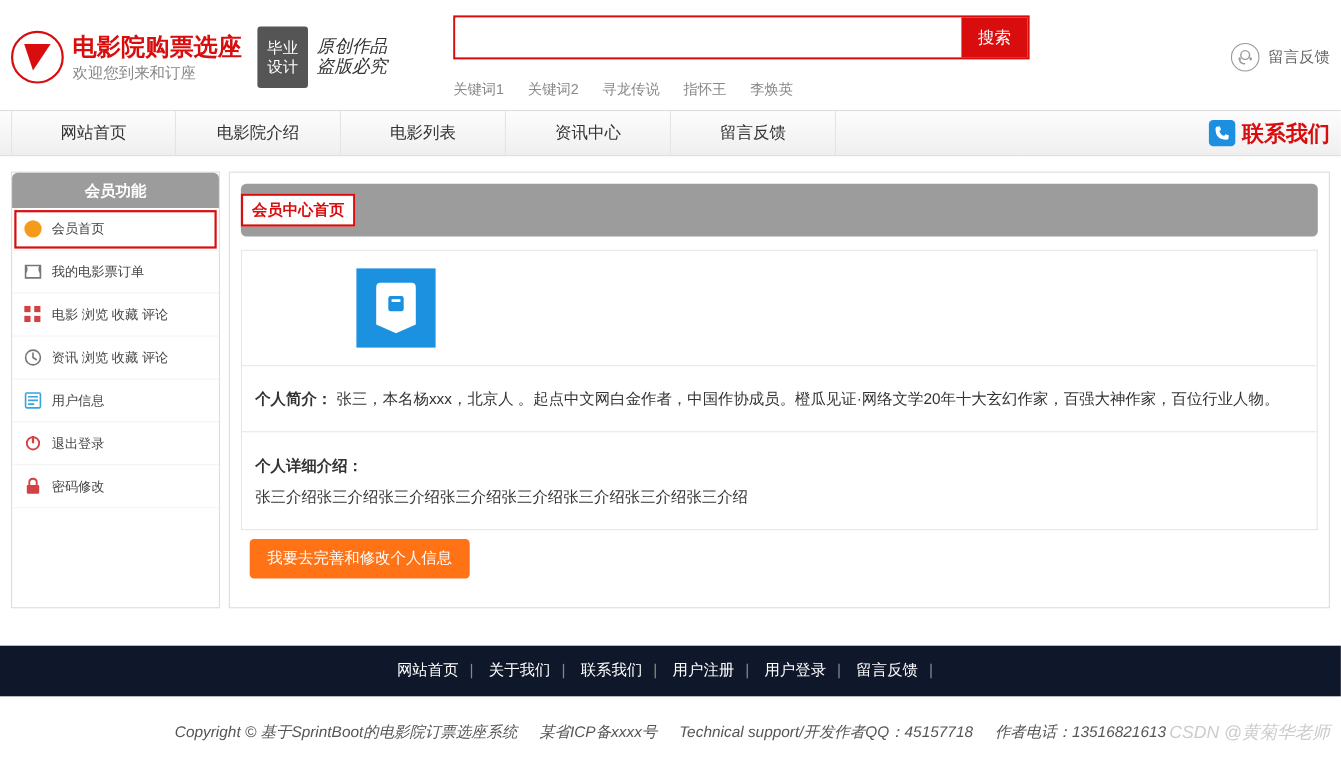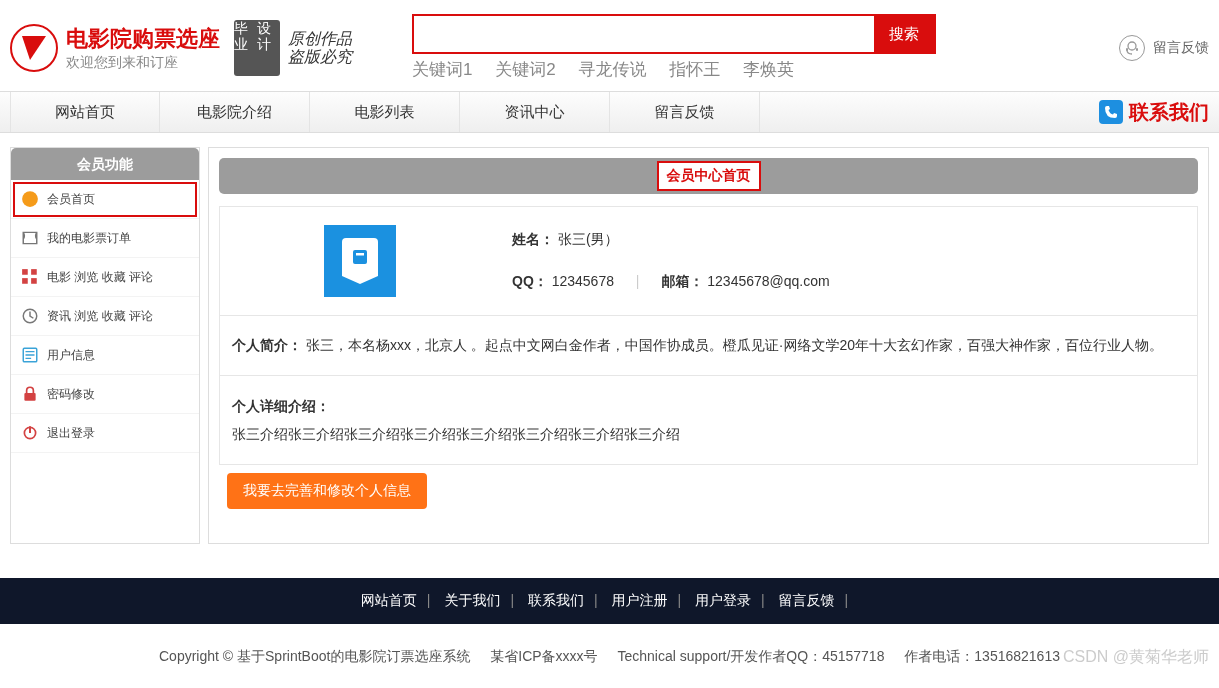--- a/index.html
+++ b/index.html
@@ -5,66 +5,66 @@
     * { margin: 0; padding: 0; box-sizing: border-box; }
     body { font-family: "Microsoft YaHei", Arial, sans-serif; font-size: 14px; color: #333; background: #fff; width: 1219px; }
     .header { display: flex; align-items: center; padding: 14px 10px 10px 10px; }
     .logo-box { display: flex; align-items: center; }
     .logo-circle { width: 48px; height: 48px; border: 2px solid #d90d0d; border-radius: 50%; position: relative; display: flex; align-items: center; justify-content: center; }
     .logo-circle svg { width: 36px; height: 36px; }
     .logo-text { margin-left: 8px; }
     .logo-title { font-size: 22px; font-weight: bold; color: #d90d0d; }
     .logo-sub { font-size: 14px; color: #888; }
     .stamps { display: flex; align-items: center; margin-left: 14px; }
-    .stamp1 { width: 46px; height: 56px; background: #555; color: #fff; font-size: 14px; display: flex; flex-direction: row; justify-content: center; border-radius: 3px; line-height: 1.2; }
+    .stamp1 { width: 46px; height: 56px; background: #555; color: #fff; font-size: 14px; display: flex; flex-direction: column; align-items: center; justify-content: center; border-radius: 3px; line-height: 1.2; }
     .stamp2 { margin-left: 8px; font-family: "STKaiti", cursive; font-size: 16px; color: #333; line-height: 1.1; font-style: italic; }
     .search-area { margin-left: 60px; }
     .search-row { display: flex; border: 2px solid #d90d0d; }
     .search-input { width: 460px; height: 36px; border: none; outline: none; padding: 0 8px; font-size: 14px; }
     .search-btn { width: 60px; background: #d90d0d; color: #fff; border: none; font-size: 15px; cursor: pointer; }
-    .hot-words { margin-top: 4px; color: #888; font-size: 17px; }
+    .hot-words { margin-top: 18px; color: #888; font-size: 13px; }
     .hot-words span { margin-right: 18px; cursor: pointer; }
     .feedback-top { margin-left: auto; display: flex; align-items: center; color: #666; cursor: pointer; }
     .feedback-top .ic { width: 26px; height: 26px; border: 1.5px solid #999; border-radius: 50%; margin-right: 8px; display: flex; align-items: center; justify-content: center; }
     .nav { display: flex; align-items: center; background: #f1f1f1; background: linear-gradient(#fdfdfd, #efefef); border-top: 1px solid #ddd; border-bottom: 1px solid #ddd; height: 42px; padding: 0 10px; }
     .nav-item { width: 150px; text-align: center; line-height: 40px; color: #333; cursor: pointer; border-right: 1px solid #e4e4e4; font-size: 15px; }
     .nav-item:first-child { border-left: 1px solid #e4e4e4; }
     .contact-us { margin-left: auto; display: flex; align-items: center; color: #d90d0d; font-size: 20px; font-weight: bold; cursor: pointer; }
     .contact-us .ci { width: 24px; height: 24px; background: #1d8fe0; border-radius: 4px; margin-right: 6px; display: flex; align-items: center; justify-content: center; color: #fff; font-size: 16px; }
     .main { display: flex; padding: 14px 10px; gap: 8px; }
     .sidebar { width: 190px; border: 1px solid #ddd; padding-bottom: 90px; }
     .side-head { background: #9c9c9c; color: #fff; text-align: center; height: 32px; line-height: 32px; border-radius: 5px 5px 0 0; font-weight: bold; }
     .side-item { display: flex; align-items: center; padding: 10px 10px; color: #444; cursor: pointer; border-bottom: 1px solid #f3f3f3; font-size: 12px; }
     .side-item.active { outline: 2px solid #d90d0d; outline-offset: -4px; }
     .side-item .sic { width: 18px; height: 18px; margin-right: 8px; display: flex; align-items: center; justify-content: center; }
     .sic.orange svg { fill: #f59b1a; }
     .sic.red svg { fill: #d34242; }
     .sic.blue svg { fill: #3aa3d8; }
     .sic.gray svg { fill: #777; }
     .content { flex: 1; border: 1px solid #ddd; padding: 10px; }
-    .content-head { background: #9c9c9c; height: 36px; border-radius: 5px; display: flex; align-items: center; justify-content: center; }
+    .content-head { background: #9c9c9c; height: 48px; border-radius: 5px; display: flex; align-items: center; justify-content: flex-start; }
     .content-head span { background: #fff; color: #d90d0d; font-weight: bold; padding: 4px 8px; border: 2px solid #d90d0d; }
     .info-table { border: 1px solid #e6e6e6; margin-top: 12px; }
     .info-row1 { display: flex; border-bottom: 1px solid #e6e6e6; }
     .avatar-cell { width: 280px; display: flex; align-items: center; justify-content: center; padding: 16px; }
     .avatar { width: 72px; height: 72px; background: #1b91e0; display: flex; align-items: center; justify-content: center; }
     .basic-cell { flex: 1; padding: 16px 12px; }
     .basic-line { margin: 8px 0; font-size: 14px; }
     .basic-line b { font-weight: bold; }
     .divider { color: #ccc; margin: 0 18px; }
     .info-row2 { padding: 16px 12px; border-bottom: 1px solid #e6e6e6; line-height: 1.9; }
     .info-row3 { padding: 16px 12px; line-height: 2; }
     .btn-edit { display: inline-block; background: #ff7216; color: #fff; padding: 9px 16px; border-radius: 4px; border: none; font-size: 14px; cursor: pointer; margin: 8px 0 4px 8px; }
     .footer-nav { background: #0f172a; color: #fff; text-align: center; padding: 14px 0; margin-top: 20px; font-size: 14px; }
     .footer-nav span { cursor: pointer; }
     .footer-nav i { font-style: normal; color: #888; margin: 0 10px; }
     .copyright { text-align: center; color: #555; padding: 24px 0 10px 0; font-size: 14px; }
     .copyright span { margin: 0 8px; }
     .watermark { position: absolute; right: 10px; color: #ccc; font-size: 16px; bottom: 8px; text-align: center; }
-    .relbox { position: relative; }
+    .relbox { position: relative; font-style: italic; }
   </style>
 </head>
 <body>
 
 <div class="header">
   <div class="logo-box">
     <div class="logo-circle">
       <svg viewBox="0 0 36 36">
           <path d="M6 6 L30 6 L14 30 Z" fill="#d90d0d"></path>
         </svg>
@@ -170,65 +170,52 @@
           <svg viewBox="0 0 16 16">
             <rect x="2" y="2" width="12" height="12" rx="1" fill="none" stroke="#3aa3d8" stroke-width="1.3"></rect>
             <path d="M4 5 L12 5 M4 8 L12 8 M4 11 L9 11" stroke="#3aa3d8" stroke-width="1.3"></path>
           </svg>
         </span>
       <span>用户信息</span>
     </div>
     <div class="side-item">
       <span class="sic red">
           <svg viewBox="0 0 16 16">
+            <circle cx="8" cy="8" r="5" fill="none" stroke="#d34242" stroke-width="1.5"></circle>
+            <line x1="8" y1="2" x2="8" y2="8" stroke="#d34242" stroke-width="1.8"></line>
+          </svg>
+        </span>
+      <span>退出登录</span>
+    </div>
+    <div class="side-item">
+      <span class="sic red">
+          <svg viewBox="0 0 16 16">
             <rect x="3" y="7" width="10" height="7" rx="1"></rect>
             <path d="M5 7 L5 5 Q5 2 8 2 Q11 2 11 5 L11 7" fill="none" stroke="#d34242" stroke-width="1.5"></path>
           </svg>
         </span>
       <span>密码修改</span>
-    </div>
-    <div class="side-item">
-      <span class="sic red">
-          <svg viewBox="0 0 16 16">
-            <circle cx="8" cy="8" r="5" fill="none" stroke="#d34242" stroke-width="1.5"></circle>
-            <line x1="8" y1="2" x2="8" y2="8" stroke="#d34242" stroke-width="1.8"></line>
-          </svg>
-        </span>
-      <span>退出登录</span>
     </div>
   </div>
 
   <div class="content">
     <div class="content-head">
       <span>会员中心首页</span>
     </div>
     <div class="info-table">
       <div class="info-row1">
         <div class="avatar-cell">
           <div class="avatar">
             <svg width="44" height="50" viewBox="0 0 44 50">
                 <path d="M8 2 L36 2 Q40 2 40 6 L40 40 L22 48 L4 40 L4 6 Q4 2 8 2 Z" fill="#fff"></path>
                 <rect x="15" y="14" width="14" height="14" rx="2" fill="#1b91e0"></rect>
                 <rect x="18" y="17" width="8" height="2.5" fill="#fff"></rect>
               </svg>
           </div>
         </div>
-        <div class="basic-cell">
-          <div class="basic-line">
-            <b>姓名：</b>
-            <span>张三(男）</span>
-          </div>
-          <div class="basic-line" style="margin-top:24px;">
-            <b>QQ：</b>
-            <span>12345678</span>
-            <span class="divider">|</span>
-            <b>邮箱：</b>
-            <span>12345678@qq.com</span>
-          </div>
-        </div>
       </div>
       <div class="info-row2">
         <b>个人简介：</b>
         <span>张三，本名杨xxx，北京人 。起点中文网白金作者，中国作协成员。橙瓜见证·网络文学20年十大玄幻作家，百强大神作家，百位行业人物。</span>
       </div>
       <div class="info-row3">
         <div><b>个人详细介绍：</b></div>
         <div>张三介绍张三介绍张三介绍张三介绍张三介绍张三介绍张三介绍张三介绍</div>
       </div>
     </div>

